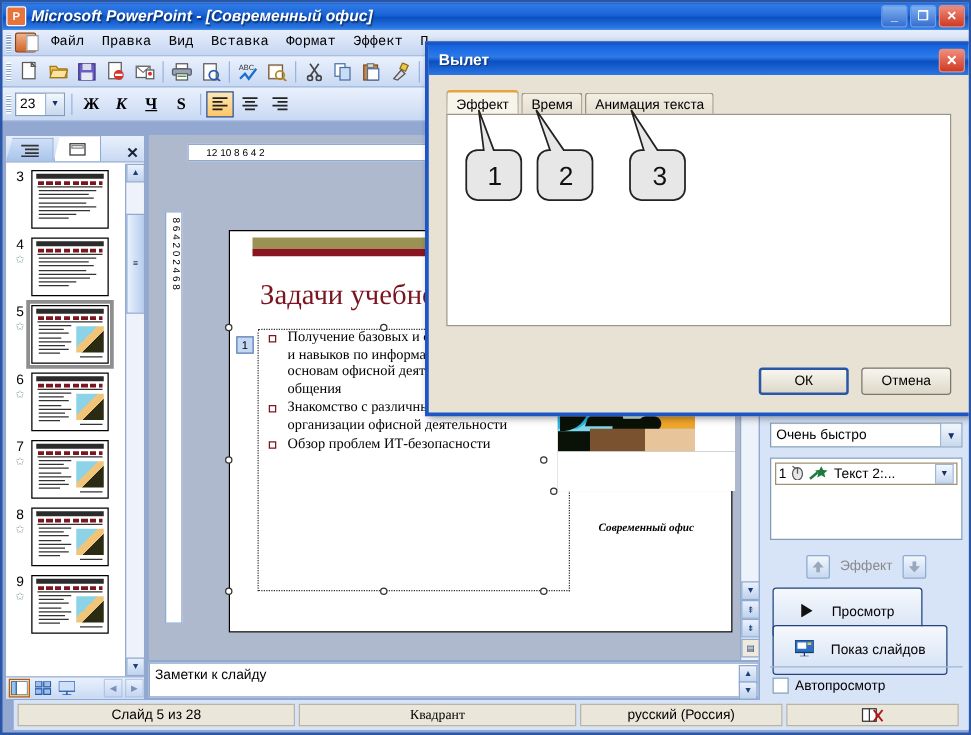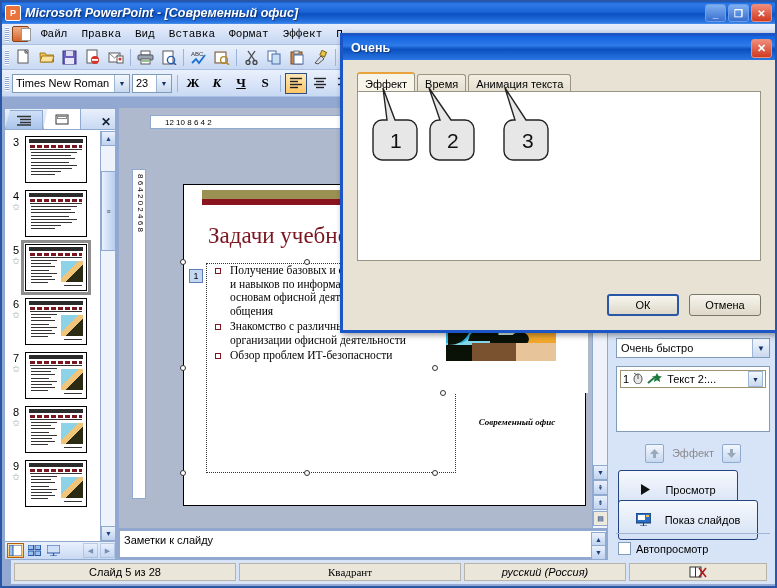--- a/index.html
+++ b/index.html
@@ -443,24 +443,20 @@
       <svg width="15" height="15">
           <rect x="8" y="1" width="5" height="5" fill="#e8c84a" stroke="#8a6a12" transform="rotate(25 10 3)"></rect>
           <path d="M2 13 L8 6 L11 9 L5 14 Z" fill="#d8dde8" stroke="#555"></path>
         </svg>
     </div>
     <div class="tsep"></div>
   </div>
 
   <div class="toolbar" id="tb-format">
     <div class="grip"></div>
-    <div class="fontbox">
-      <span>Times New Roman</span>
-      <span class="ddbtn">▼</span>
-    </div>
     <div class="sizebox">
       <span>23</span>
       <span class="ddbtn">▼</span>
     </div>
     <div class="tsep"></div>
     <div class="fbtn">Ж</div>
     <div class="fbtn" style="font-style:italic">К</div>
     <div class="fbtn" style="text-decoration:underline">Ч</div>
     <div class="fbtn">S</div>
     <div class="tsep"></div>
@@ -854,33 +850,33 @@
     <div class="tp-hr"></div>
     <div class="tp-check">
       <div class="cbox"></div>
       <span>Автопросмотр</span>
     </div>
   </div>
 
   <div class="statusbar">
     <div class="st-cell" style="width:222px;">Слайд 5 из 28</div>
     <div class="st-cell" style="width:222px;font-family:Liberation Serif, serif;">Квадрант</div>
-    <div class="st-cell" style="width:162px;font-style:italic;">русский (Россия)</div>
+    <div class="st-cell" style="width:162px;">русский (Россия)</div>
     <div class="st-cell" style="width:138px;">
       <svg width="18" height="14">
           <rect x="1" y="2" width="11" height="10" fill="#fff" stroke="#333"></rect>
           <line x1="6.5" y1="2" x2="6.5" y2="12" stroke="#333"></line>
           <path d="M10 3 l7 9 M17 3 l-7 9" stroke="#b01818" stroke-width="1.6"></path>
         </svg>
     </div>
   </div>
 
   <div class="dialog">
     <div class="dlg-title">
-      <span>Очень</span>
+      <span>Вылет</span>
       <div class="dlg-close">✕</div>
     </div>
 
     <div class="dlg-tabs">
       <div class="dlg-tab active">Эффект</div>
       <div class="dlg-tab">Время</div>
       <div class="dlg-tab">Анимация текста</div>
     </div>
 
     <div class="dlg-body"></div>

